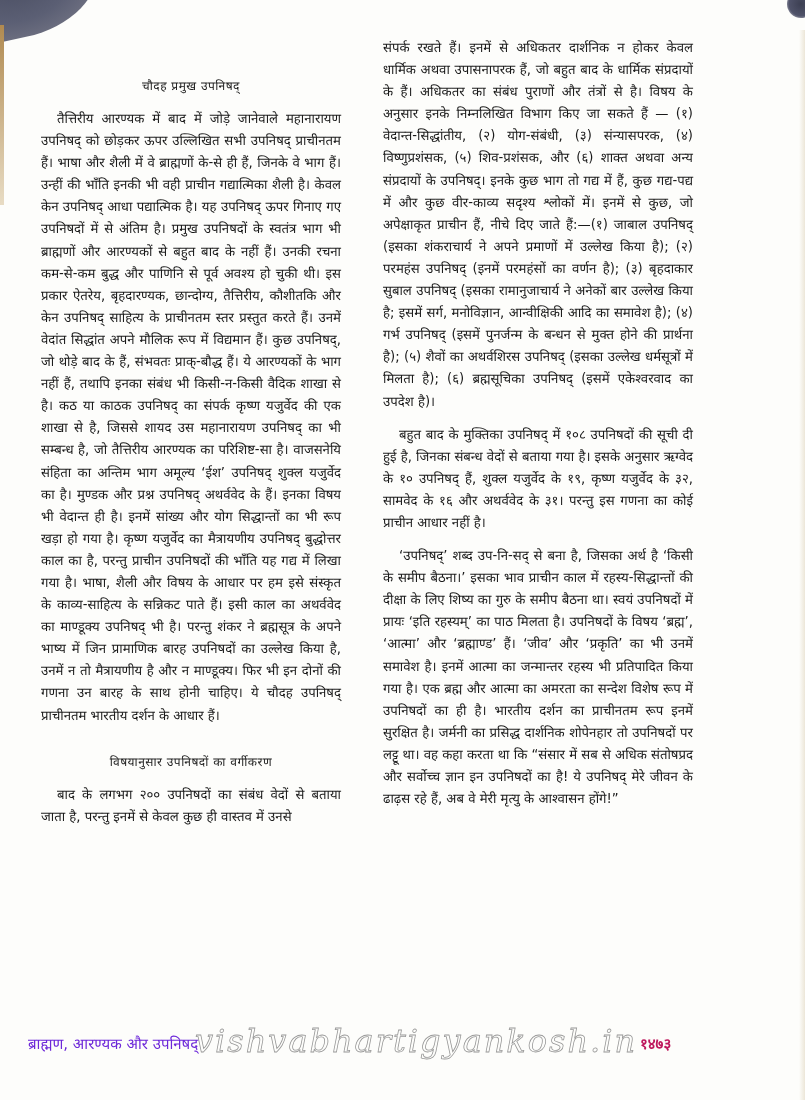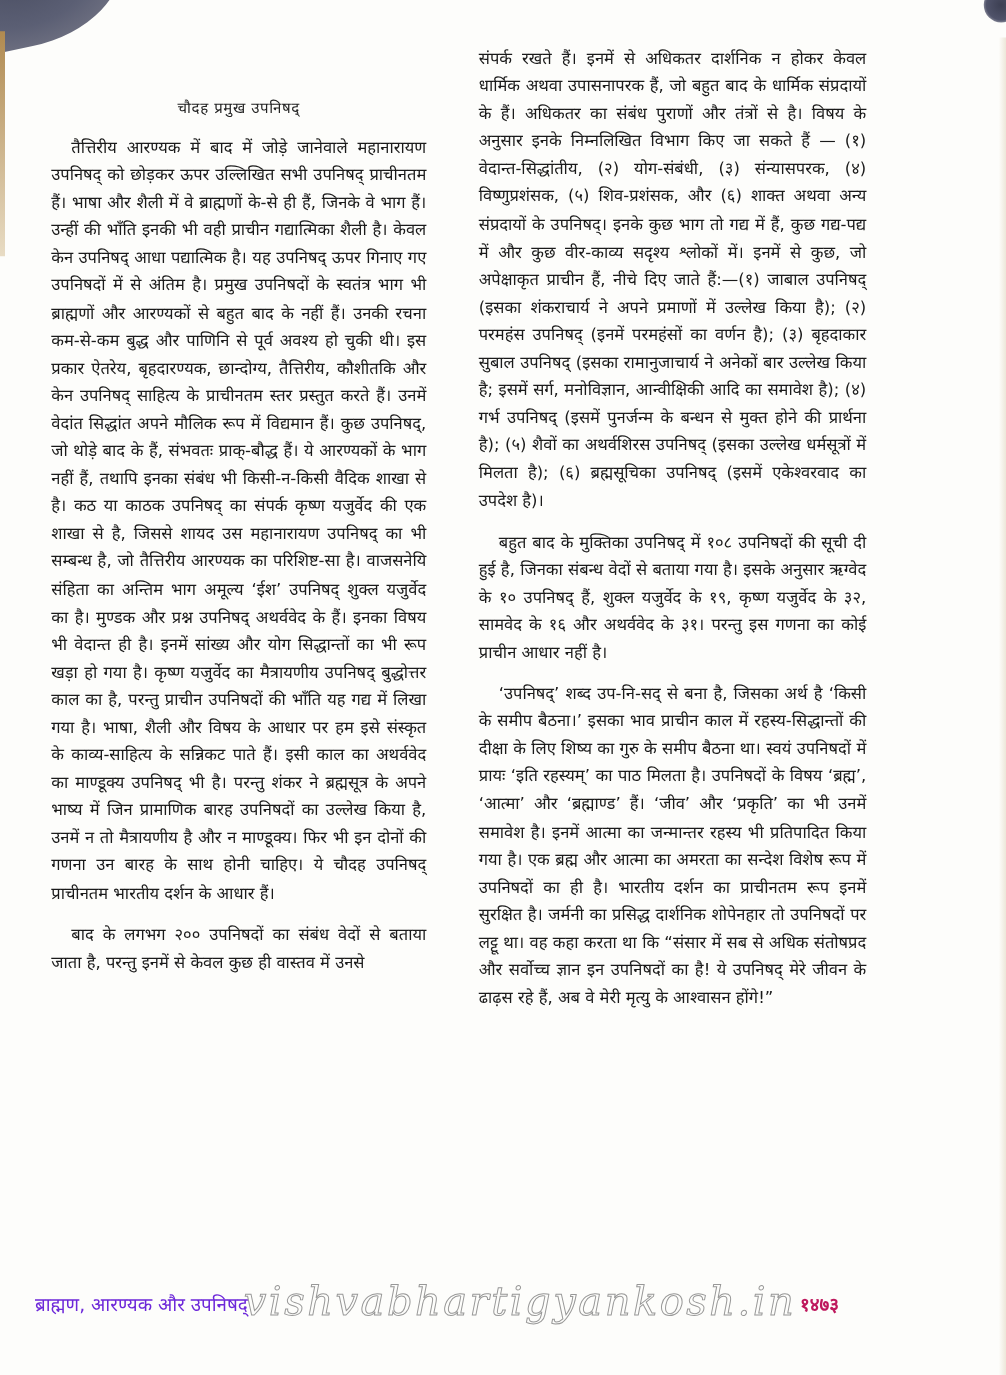--- a/index.html
+++ b/index.html
@@ -62,20 +62,21 @@
 <body>
 
 <div class="corner-tl"></div>
 <div class="left-edge"></div>
 <div class="corner-tr"></div>
 <div class="right-edge"></div>
 
 <div class="col col-left">
   <h2 class="heading">चौदह प्रमुख उपनिषद्</h2>
   <p class="indent">तैत्तिरीय आरण्यक में बाद में जोड़े जानेवाले महानारायण उपनिषद् को छोड़कर ऊपर उल्लिखित सभी उपनिषद् प्राचीनतम हैं। भाषा और शैली में वे ब्राह्मणों के-से ही हैं, जिनके वे भाग हैं। उन्हीं की भाँति इनकी भी वही प्राचीन गद्यात्मिका शैली है। केवल केन उपनिषद् आधा पद्यात्मिक है। यह उपनिषद् ऊपर गिनाए गए उपनिषदों में से अंतिम है। प्रमुख उपनिषदों के स्वतंत्र भाग भी ब्राह्मणों और आरण्यकों से बहुत बाद के नहीं हैं। उनकी रचना कम-से-कम बुद्ध और पाणिनि से पूर्व अवश्य हो चुकी थी। इस प्रकार ऐतरेय, बृहदारण्यक, छान्दोग्य, तैत्तिरीय, कौशीतकि और केन उपनिषद् साहित्य के प्राचीनतम स्तर प्रस्तुत करते हैं। उनमें वेदांत सिद्धांत अपने मौलिक रूप में विद्यमान हैं। कुछ उपनिषद्, जो थोड़े बाद के हैं, संभवतः प्राक्-बौद्ध हैं। ये आरण्यकों के भाग नहीं हैं, तथापि इनका संबंध भी किसी-न-किसी वैदिक शाखा से है। कठ या काठक उपनिषद् का संपर्क कृष्ण यजुर्वेद की एक शाखा से है, जिससे शायद उस महानारायण उपनिषद् का भी सम्बन्ध है, जो तैत्तिरीय आरण्यक का परिशिष्ट-सा है। वाजसनेयि संहिता का अन्तिम भाग अमूल्य ‘ईश’ उपनिषद् शुक्ल यजुर्वेद का है। मुण्डक और प्रश्न उपनिषद् अथर्ववेद के हैं। इनका विषय भी वेदान्त ही है। इनमें सांख्य और योग सिद्धान्तों का भी रूप खड़ा हो गया है। कृष्ण यजुर्वेद का मैत्रायणीय उपनिषद् बुद्धोत्तर काल का है, परन्तु प्राचीन उपनिषदों की भाँति यह गद्य में लिखा गया है। भाषा, शैली और विषय के आधार पर हम इसे संस्कृत के काव्य-साहित्य के सन्निकट पाते हैं। इसी काल का अथर्ववेद का माण्डूक्य उपनिषद् भी है। परन्तु शंकर ने ब्रह्मसूत्र के अपने भाष्य में जिन प्रामाणिक बारह उपनिषदों का उल्लेख किया है, उनमें न तो मैत्रायणीय है और न माण्डूक्य। फिर भी इन दोनों की गणना उन बारह के साथ होनी चाहिए। ये चौदह उपनिषद् प्राचीनतम भारतीय दर्शन के आधार हैं।</p>
+  <h2 class="heading">विषयानुसार उपनिषदों का वर्गीकरण</h2>
   <p class="indent">बाद के लगभग २०० उपनिषदों का संबंध वेदों से बताया जाता है, परन्तु इनमें से केवल कुछ ही वास्तव में उनसे</p>
 </div>
 
 <div class="col col-right">
   <p>संपर्क रखते हैं। इनमें से अधिकतर दार्शनिक न होकर केवल धार्मिक अथवा उपासनापरक हैं, जो बहुत बाद के धार्मिक संप्रदायों के हैं। अधिकतर का संबंध पुराणों और तंत्रों से है। विषय के अनुसार इनके निम्नलिखित विभाग किए जा सकते हैं — (१) वेदान्त-सिद्धांतीय, (२) योग-संबंधी, (३) संन्यासपरक, (४) विष्णुप्रशंसक, (५) शिव-प्रशंसक, और (६) शाक्त अथवा अन्य संप्रदायों के उपनिषद्। इनके कुछ भाग तो गद्य में हैं, कुछ गद्य-पद्य में और कुछ वीर-काव्य सदृश्य श्लोकों में। इनमें से कुछ, जो अपेक्षाकृत प्राचीन हैं, नीचे दिए जाते हैं:—(१) जाबाल उपनिषद् (इसका शंकराचार्य ने अपने प्रमाणों में उल्लेख किया है); (२) परमहंस उपनिषद् (इनमें परमहंसों का वर्णन है); (३) बृहदाकार सुबाल उपनिषद् (इसका रामानुजाचार्य ने अनेकों बार उल्लेख किया है; इसमें सर्ग, मनोविज्ञान, आन्वीक्षिकी आदि का समावेश है); (४) गर्भ उपनिषद् (इसमें पुनर्जन्म के बन्धन से मुक्त होने की प्रार्थना है); (५) शैवों का अथर्वशिरस उपनिषद् (इसका उल्लेख धर्मसूत्रों में मिलता है); (६) ब्रह्मसूचिका उपनिषद् (इसमें एकेश्वरवाद का उपदेश है)।</p>
   <p class="indent">बहुत बाद के मुक्तिका उपनिषद् में १०८ उपनिषदों की सूची दी हुई है, जिनका संबन्ध वेदों से बताया गया है। इसके अनुसार ऋग्वेद के १० उपनिषद् हैं, शुक्ल यजुर्वेद के १९, कृष्ण यजुर्वेद के ३२, सामवेद के १६ और अथर्ववेद के ३१। परन्तु इस गणना का कोई प्राचीन आधार नहीं है।</p>
   <p class="indent">‘उपनिषद्’ शब्द उप-नि-सद् से बना है, जिसका अर्थ है ‘किसी के समीप बैठना।’ इसका भाव प्राचीन काल में रहस्य-सिद्धान्तों की दीक्षा के लिए शिष्य का गुरु के समीप बैठना था। स्वयं उपनिषदों में प्रायः ‘इति रहस्यम्’ का पाठ मिलता है। उपनिषदों के विषय ‘ब्रह्म’, ‘आत्मा’ और ‘ब्रह्माण्ड’ हैं। ‘जीव’ और ‘प्रकृति’ का भी उनमें समावेश है। इनमें आत्मा का जन्मान्तर रहस्य भी प्रतिपादित किया गया है। एक ब्रह्म और आत्मा का अमरता का सन्देश विशेष रूप में उपनिषदों का ही है। भारतीय दर्शन का प्राचीनतम रूप इनमें सुरक्षित है। जर्मनी का प्रसिद्ध दार्शनिक शोपेनहार तो उपनिषदों पर लट्टू था। वह कहा करता था कि “संसार में सब से अधिक संतोषप्रद और सर्वोच्च ज्ञान इन उपनिषदों का है! ये उपनिषद् मेरे जीवन के ढाढ़स रहे हैं, अब वे मेरी मृत्यु के आश्वासन होंगे!”</p>
 </div>
 
 <div class="footer-left">ब्राह्मण, आरण्यक और उपनिषद्</div>

